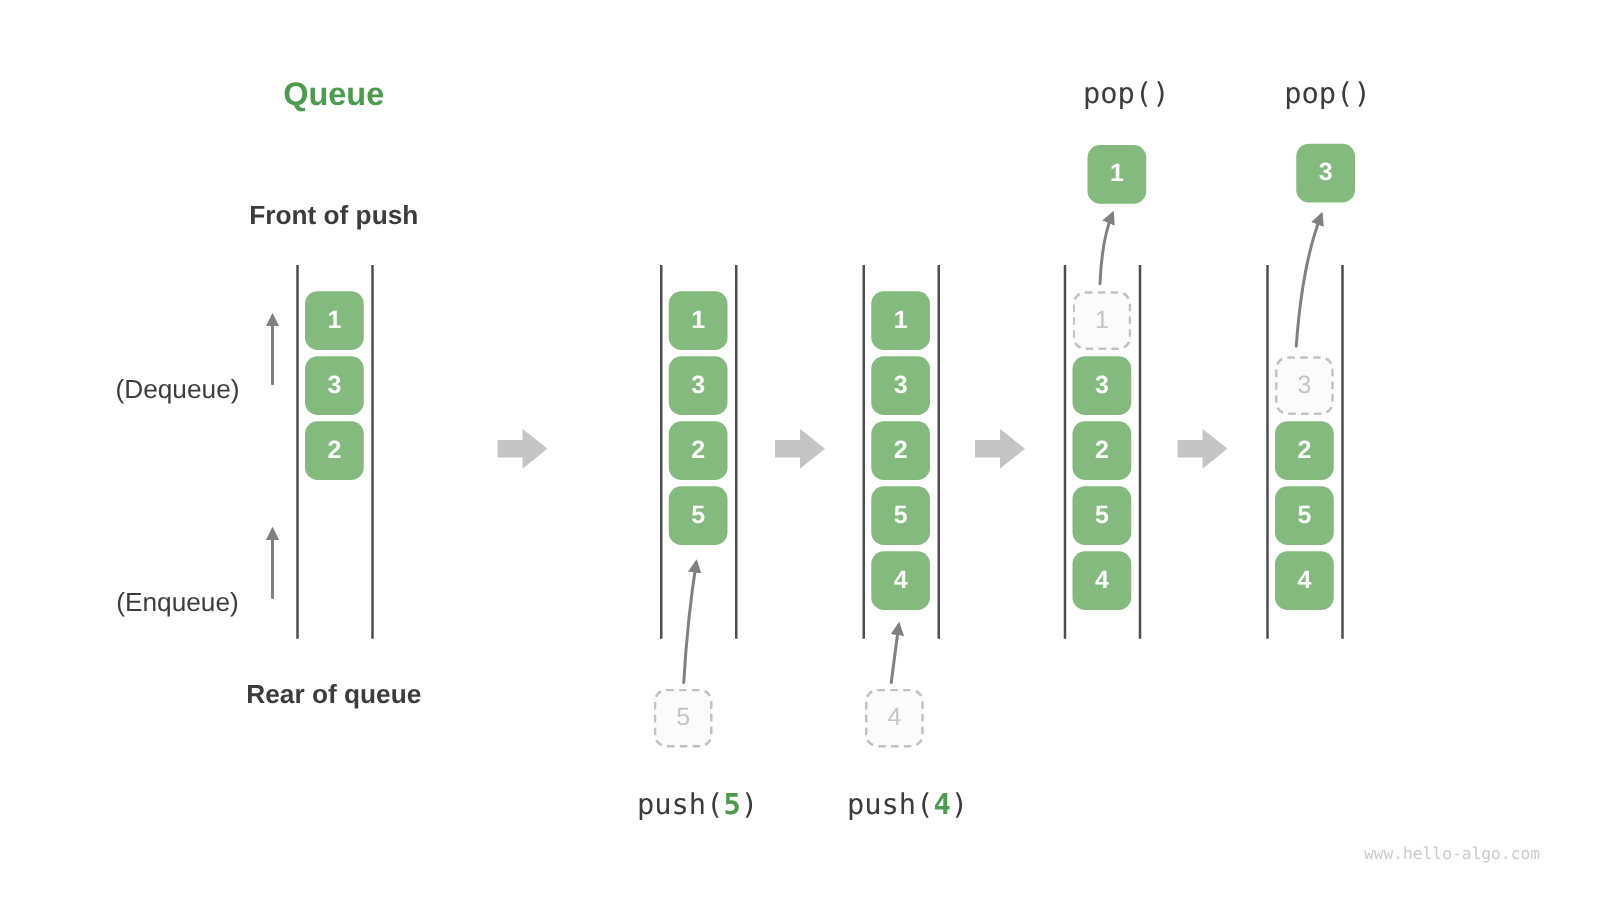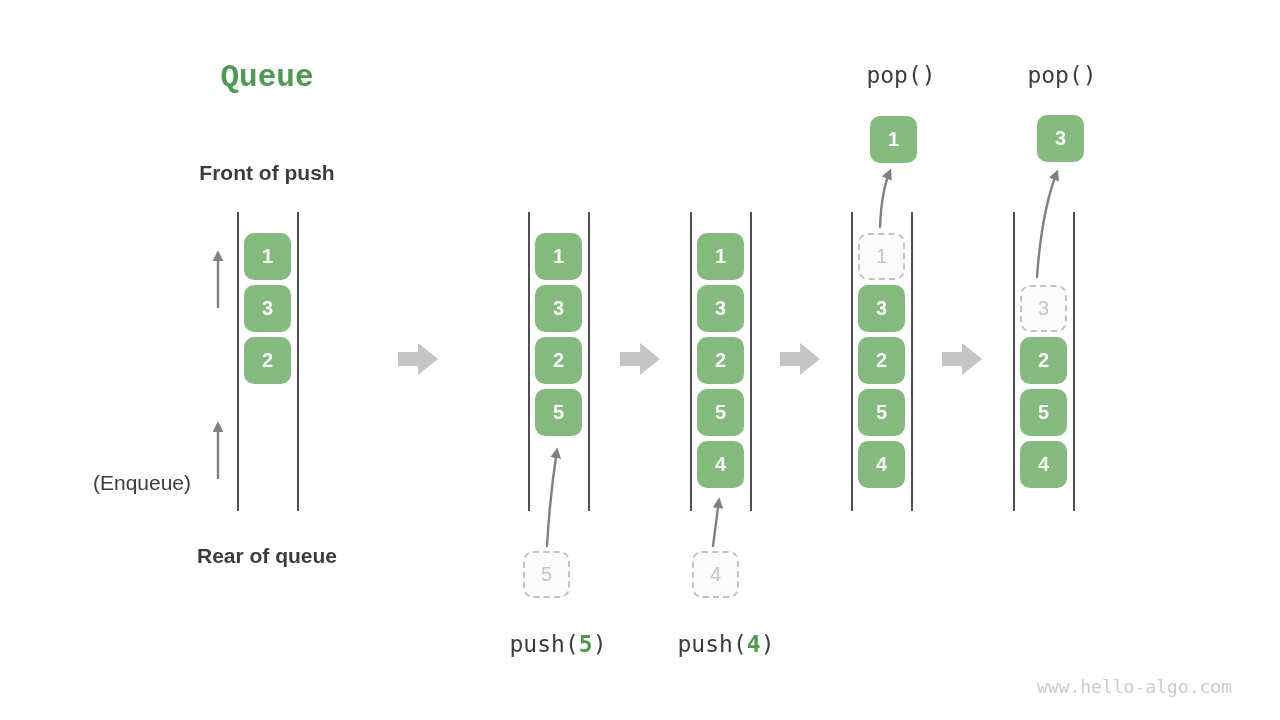--- a/index.html
+++ b/index.html
@@ -4,37 +4,37 @@
 <style>
   html, body { margin: 0; padding: 0; background: #ffffff; }
   .stage {
     position: relative; width: 1280px; height: 720px;
     background: #ffffff; overflow: hidden;
     font-family: "Liberation Sans", sans-serif;
   }
   .overlay { position: absolute; left: 0; top: 0; pointer-events: none; }
   .lbl { position: absolute; color: var(--textdark); text-align: center; line-height: 1.25; }
   .bold { font-weight: 700; }
-  .title { font-size: 31px; font-weight: 700; color: var(--accent); font-family: Liberation Mono, monospace; }
+  .title { font-size: 26px; font-weight: 700; color: var(--accent); }
   .seclbl { font-size: 21px; }
   .mono { font-family: "DejaVu Sans Mono", monospace; font-size: 23px; color: var(--textdark); }
   .mono .arg { color: var(--accent); font-weight: 700; }
   .qline { position: absolute; width: 2px; top: 212px; height: 299px; background: var(--line); }
   .cell {
     position: absolute; width: 47px; height: 47px; border-radius: 10px;
     background: var(--green); color: var(--boxtext);
     font-size: 20px; font-weight: 600;
     display: flex; align-items: center; justify-content: center;
   }
   .ghost {
     background: var(--ghostbg); border: 2px dashed var(--ghostborder);
     color: var(--ghosttext); box-sizing: border-box; font-weight: 400;
   }
   .watermark { position: absolute; right: 48px; top: 676px;
-    font-family: "DejaVu Sans Mono", monospace; font-size: 18px; color: var(--wmcolor); }
+    font-family: "DejaVu Sans Mono", monospace; font-size: 13px; color: var(--wmcolor); }
   .shaft { stroke: var(--arrowdark); stroke-width: 2.4; fill: none; stroke-linecap: round; }
   .blockarrow { fill: var(--blockarrow); }
   #ah path { fill: var(--arrowdark); }
 </style>
 </head>
 <body>
 
 <div class="stage">
 
   <svg class="overlay" width="1280" height="720" viewBox="0 0 1280 720">
@@ -54,20 +54,21 @@
 
     <path class="shaft" d="M547,546 C549,512 552,482 557,450" marker-end="url(#ah)"></path>
     <path class="shaft" d="M713,546 C715,530 717,515 719,500" marker-end="url(#ah)"></path>
     <path class="shaft" d="M880,227 C881,203 884,185 890,171" marker-end="url(#ah)"></path>
     <path class="shaft" d="M1037,277 C1040,235 1046,200 1057,172" marker-end="url(#ah)"></path>
   </svg>
 
   <div class="lbl title" style="left:167px; top:59px; width:200px;">Queue</div>
   <div class="lbl seclbl bold" style="left:167px; top:160px; width:200px;">Front of push</div>
   <div class="lbl seclbl bold" style="left:167px; top:543px; width:200px;">Rear of queue</div>
+  <div class="lbl seclbl" style="left:62px; top:299px; width:160px;">(Dequeue)</div>
   <div class="lbl seclbl" style="left:62px; top:470px; width:160px;">(Enqueue)</div>
 
   <div>
     <div class="qline" style="left:237px;"></div>
     <div class="qline" style="left:297px;"></div>
     <div class="cell" style="left:244px; top:233px;">1</div>
     <div class="cell" style="left:244px; top:285px;">3</div>
     <div class="cell" style="left:244px; top:337px;">2</div>
   </div>
 

